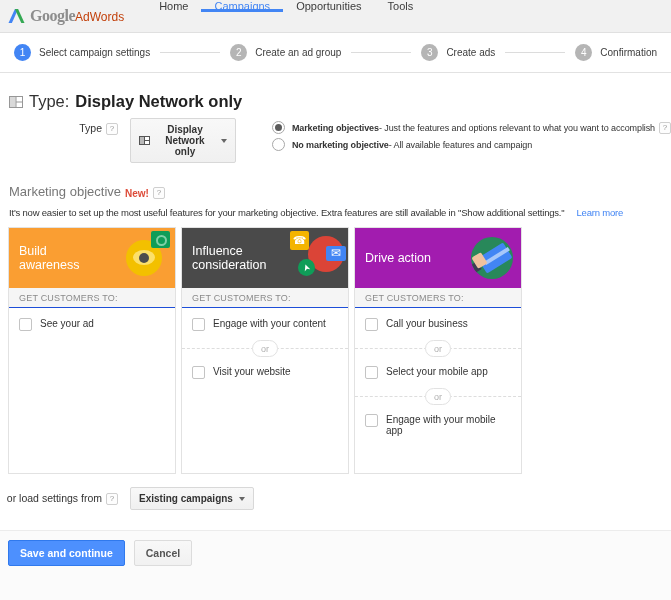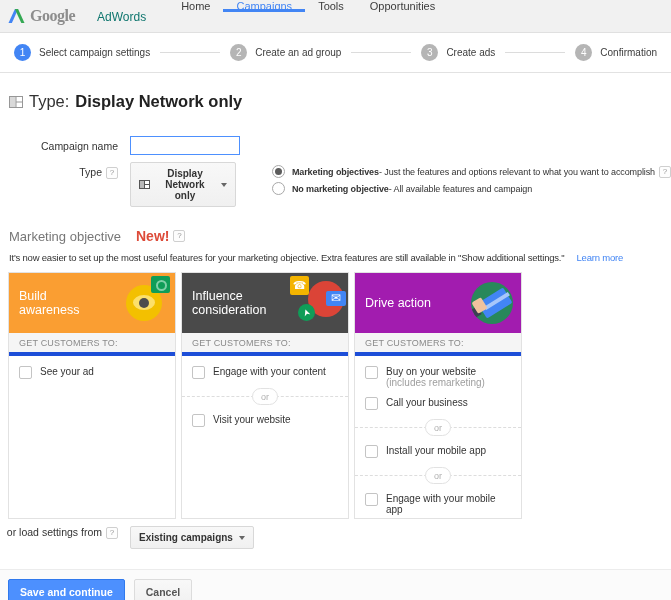--- a/index.html
+++ b/index.html
@@ -6,21 +6,21 @@
   body{width:671px;height:600px;overflow:hidden;background:#fff;
        font-family:"Liberation Sans", sans-serif;color:#333;}
   .page{width:671px;height:600px;display:flex;flex-direction:column;}
 
   
   .topnav{height:32px;background:#f1f1f1;border-bottom:1px solid #e0e0e0;
           display:flex;align-items:stretch;padding-left:8px;flex:none;}
   .brand{display:flex;align-items:center;margin-right:22px;cursor:pointer;}
   .logo-a{display:flex;align-items:center;margin-right:5px;}
   .brand-google{font-family:"Liberation Serif", serif;font-size:16px;color:#8d8d8d;letter-spacing:-0.5px;font-weight:bold;}
-  .brand-adwords{font-size:12px;color:#0f766e;margin-left:22px;padding-top:2px;}
+  .brand-adwords{font-size:12px;color:#c2410c;margin-left:0;padding-top:2px;}
   .nav-items{display:flex;align-items:flex-start;}
   .nav-item{display:flex;align-items:center;padding:0 13px;font-size:11px;color:#3c3c3c;cursor:pointer;}
   .nav-item.active{color:#4285f4;box-shadow:inset 0 -3px 0 0 #4285f4;}
 
   
   .steps{height:39px;background:#fff;border-bottom:1px solid #e2e2e2;
          display:flex;align-items:center;padding:0 14px;flex:none;}
   .step{display:flex;align-items:center;white-space:nowrap;cursor:pointer;}
   .step-circle{width:17px;height:17px;border-radius:50%;background:#b5b5b5;color:#fff;
                font-size:10px;display:flex;align-items:center;justify-content:center;margin-right:8px;}
@@ -51,34 +51,34 @@
          border-top:4px solid #666;margin-left:6px;}
   .radio-group{margin-left:36px;padding-top:3px;display:flex;flex-direction:column;gap:4px;}
   .radio-row{display:flex;align-items:center;font-size:9px;letter-spacing:-0.1px;white-space:nowrap;cursor:pointer;}
   .radio{width:11px;height:11px;border:1px solid #a8a8a8;border-radius:50%;background:#fff;
          position:relative;margin-right:7px;flex:none;}
   .radio.selected::after{content:"";position:absolute;left:2px;top:2px;width:7px;height:7px;
                          background:#5c5c5c;border-radius:50%;}
   .radio-bold{font-weight:bold;}
 
   
-  .obj-heading{display:flex;align-items:center;margin:21px 0 0 9px;}
+  .obj-heading{display:flex;align-items:flex-end;margin:21px 0 0 9px;}
   .obj-title{font-size:13px;color:#777;}
-  .new-badge{color:#dd4b39;font-size:14px;font-weight:bold;margin-left:15px;}
+  .new-badge{color:#dd4b39;font-size:10px;font-weight:bold;margin-left:4px;}
   .obj-desc{margin:8px 0 0 9px;font-size:9.5px;letter-spacing:-0.2px;color:#333;white-space:nowrap;}
   .learn-more{color:#4285f4;text-decoration:none;cursor:pointer;margin-left:12px;}
 
   
   .cards{display:flex;gap:5px;margin:9px 0 0 8px;}
   .card{width:168px;height:247px;border:1px solid #e2e2e2;box-sizing:border-box;
         display:flex;flex-direction:column;background:#fff;}
   .card-header{height:60px;position:relative;color:#fff;display:flex;align-items:center;flex:none;}
   .card-title{font-size:12.5px;line-height:1.15;padding-left:10px;max-width:88px;}
   .card-art{position:absolute;right:0;top:0;width:60px;height:60px;}
-  .card-sub{height:19px;background:#f5f5f5;border-bottom:4px solid #1d4ed8;font-size:9px;color:#8a8a8a;
+  .card-sub{height:19px;background:#f5f5f5;border-bottom:1px solid #1d4ed8;font-size:9px;color:#8a8a8a;
             display:flex;align-items:center;padding-left:10px;letter-spacing:0.2px;flex:none;}
   .card-body{flex:1;padding:10px 10px 0;}
   .check-row{display:flex;align-items:flex-start;margin-bottom:9px;font-size:10px;color:#333;cursor:pointer;}
   .checkbox{width:11px;height:11px;border:1px solid #c4c4c4;border-radius:2px;background:#fff;
             flex:none;margin-right:8px;margin-top:0;}
   .check-note{color:#9e9e9e;}
   .or-divider{position:relative;height:17px;margin:3px -10px 9px;}
   .or-divider::before{content:"";position:absolute;left:0;right:0;top:8px;border-top:1px dashed #ddd;}
   .or-pill{position:absolute;left:50%;transform:translateX(-50%);top:0;width:24px;height:15px;
            background:#fff;border:1px solid #e2e2e2;border-radius:9px;font-size:9px;color:#b0b0b0;
@@ -101,21 +101,21 @@
   .green-circle{position:absolute;right:8px;top:9px;width:42px;height:42px;border-radius:50%;
                 background:#28885a;overflow:hidden;}
   .cc-card{position:absolute;left:9px;top:12px;width:30px;height:18px;background:#4285f4;border-radius:2px;
            transform:rotate(-32deg);}
   .cc-stripe{position:absolute;left:12px;top:17px;width:28px;height:4px;background:#a7c7fa;transform:rotate(-32deg);}
   .cc-hand{position:absolute;left:3px;top:17px;width:11px;height:13px;background:#f0c29e;border-radius:2px;
            transform:rotate(-32deg);}
   .cc-cuff{position:absolute;left:0px;top:26px;width:9px;height:9px;background:#3b3f52;transform:rotate(-32deg);}
 
   
-  .load-row{display:flex;align-items:flex-start;margin-top:7px;}
+  .load-row{display:flex;align-items:center;margin-top:13px;}
   .load-label{width:118px;text-align:right;font-size:10.5px;color:#333;padding-right:12px;flex:none;}
 
   
   .footer{margin-top:20px;border-top:1px solid #ececec;background:#fbfbfb;flex:1;
           padding:9px 0 0 8px;display:flex;align-items:flex-start;}
   .btn{font-family:inherit;font-size:10.5px;font-weight:bold;border-radius:2px;padding:6px 11px;cursor:pointer;}
   .btn-primary{background:#4d90fe;border:1px solid #3079ed;color:#fff;}
   .btn-secondary{background:linear-gradient(#f8f8f8,#f1f1f1);border:1px solid #dcdcdc;color:#555;margin-left:9px;}
 </style>
 </head>
@@ -130,22 +130,22 @@
           <polygon points="0.5,15 6.9,1 10.1,1 3.9,15" fill="#4285f4"></polygon>
           <polygon points="10.1,1 16.5,15 13.3,15 8.4,4.4 6.9,1" fill="#34a853"></polygon>
         </svg>
       </span>
       <span class="brand-google">Google</span>
       <span class="brand-adwords">AdWords</span>
     </div>
     <nav class="nav-items" id="nav-items">
         <div class="nav-item">Home</div>
         <div class="nav-item active">Campaigns</div>
+        <div class="nav-item">Opportunities</div>
         <div class="nav-item">Tools</div>
-        <div class="nav-item">Opportunities</div>
       </nav>
   </header>
 
   <div class="steps" id="steps">
       <div class="step active">
         <span class="step-circle">1</span>
         <span class="step-label">Select campaign settings</span>
       </div>
       <div class="connector"></div>
       <div class="step">
@@ -170,24 +170,20 @@
         <rect x="0.5" y="0.5" width="13" height="11" fill="#ffffff" stroke="#979797"></rect>
         <rect x="1" y="1" width="5.6" height="10" fill="#d9d9d9"></rect>
         <line x1="7" y1="0.5" x2="7" y2="11.5" stroke="#979797"></line>
         <line x1="7" y1="6" x2="13.5" y2="6" stroke="#979797"></line>
       </svg>
     </span>
     <span class="title-prefix">Type:</span>
     <span class="title-bold">Display Network only</span>
   </div>
 
-  <div class="form-row row-campaign">
-    <label class="form-label">Campaign name</label>
-    <input class="campaign-input" type="text" value="" style="">
-  </div>
 
   <div class="form-row row-type">
     <div class="form-label">
       <span>Type</span><span class="help-box">?</span>
     </div>
     <button class="dropdown-btn">
       <span class="dd-icon">
         <svg width="11" height="9" viewBox="0 0 11 9">
           <rect x="0.5" y="0.5" width="10" height="8" fill="#fff" stroke="#555"></rect>
           <rect x="1" y="1" width="4.2" height="7" fill="#b9b9b9"></rect>
@@ -279,32 +275,28 @@
               <span class="cc-card"></span>
               <span class="cc-stripe"></span>
               <span class="cc-hand"></span>
             </span>
           </div>
         </div>
         <div class="card-sub">GET CUSTOMERS TO:</div>
         <div class="card-body">
           <div class="check-row">
             <span class="checkbox"></span>
-            <span>Buy on your website<span class="check-note"> (includes remarketing)</span></span>
-          </div>
-          <div class="check-row">
-            <span class="checkbox"></span>
             <span>Call your business</span>
           </div>
           <div class="or-divider">
             <span class="or-pill">or</span>
           </div>
           <div class="check-row">
             <span class="checkbox"></span>
-            <span>Install your mobile app</span>
+            <span>Select your mobile app</span>
           </div>
           <div class="or-divider">
             <span class="or-pill">or</span>
           </div>
           <div class="check-row">
             <span class="checkbox"></span>
             <span>Engage with your mobile app</span>
           </div>
         </div>
       </div>

